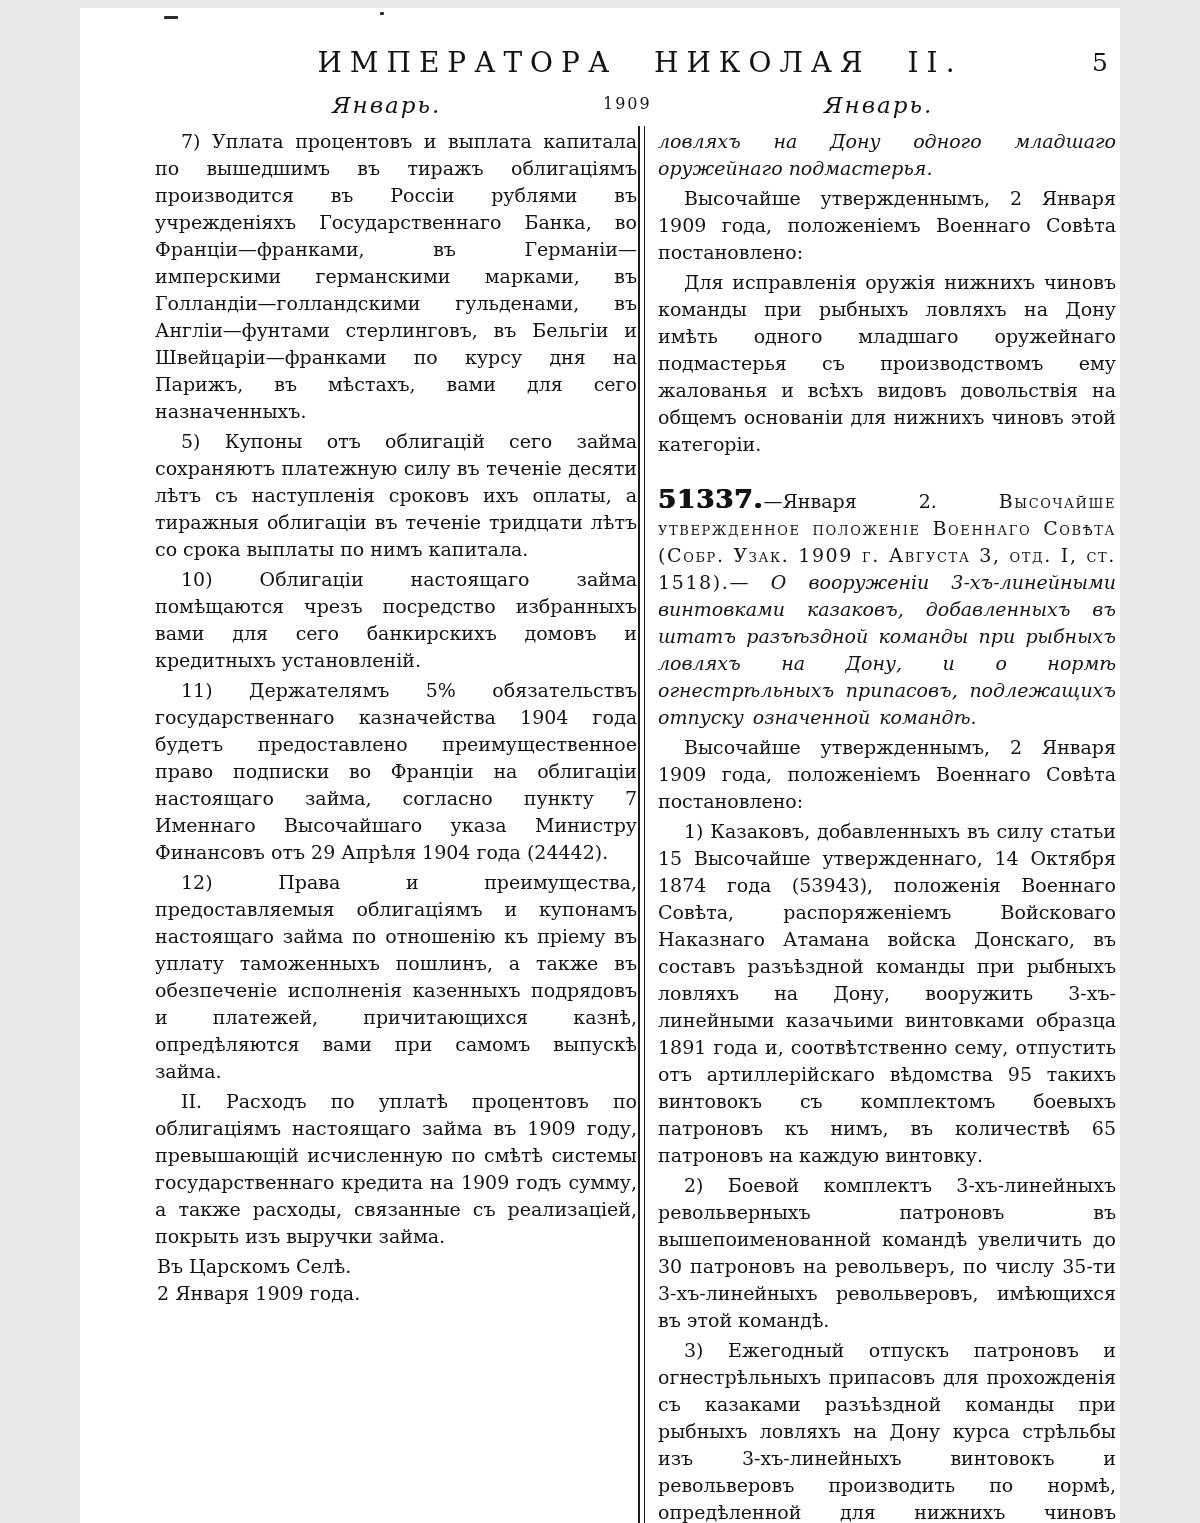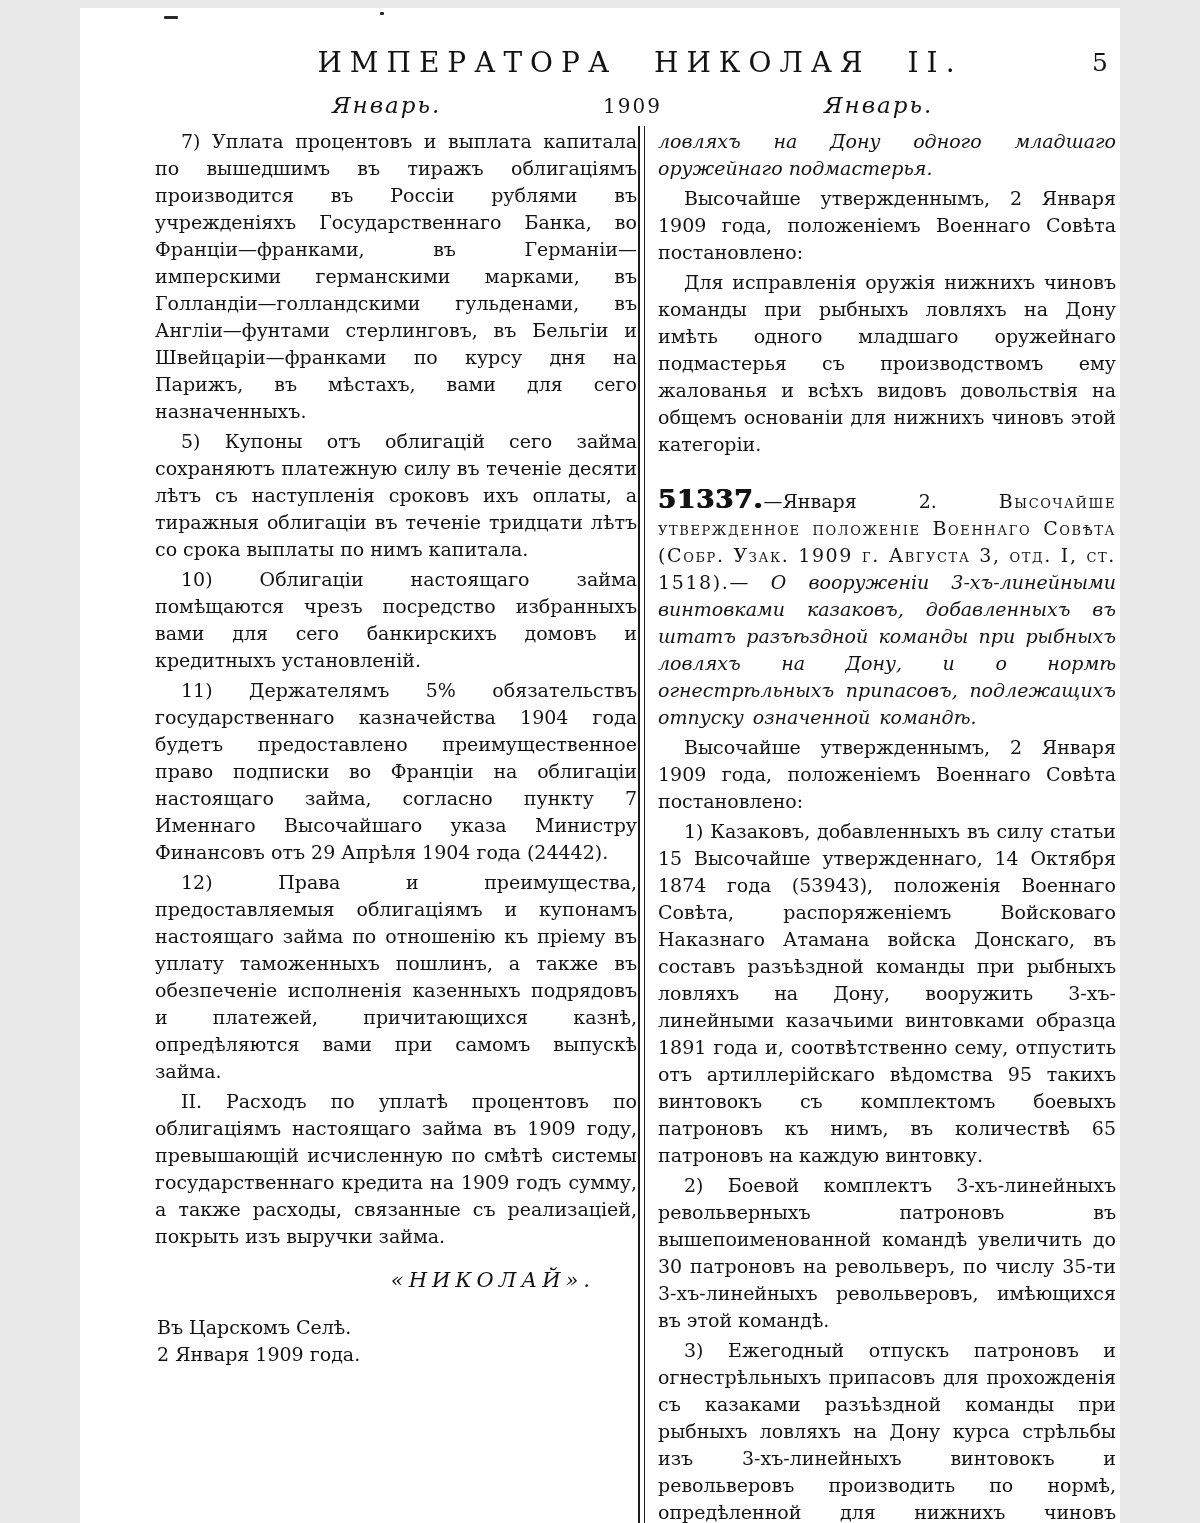--- a/index.html
+++ b/index.html
@@ -8,21 +8,21 @@
     background:#ffffff; color:#131313; overflow:hidden;
     font-family:"DejaVu Serif", serif;
   }
   
   .running-head {
     position:absolute; top:38px; left:0; width:1120px; text-align:center;
     font-size:28px; letter-spacing:8px; word-spacing:20px; white-space:nowrap;
   }
   .page-number { position:absolute; top:40px; left:1012px; font-size:25px; }
   .subhead-month-left  { position:absolute; top:84px; left:252px; font-style:italic; font-size:23px; letter-spacing:2px; }
-  .subhead-year        { position:absolute; top:86px; left:523px; font-size:20px; letter-spacing:2px; }
+  .subhead-year        { position:absolute; top:86px; left:523px; font-size:16px; letter-spacing:2px; }
   .subhead-month-right { position:absolute; top:84px; left:744px; font-style:italic; font-size:23px; letter-spacing:2px; }
 
   
   .col { position:absolute; top:120px; text-align:justify; font-size:19px; line-height:27px; }
   .col-left  { left:75px;  width:482px; }
   .col-right { left:578px; width:458px; }
   .divider {
     position:absolute; left:558px; top:118px; height:1397px; width:4px;
     border-left:2px solid #1c1c1c; border-right:1px solid #1c1c1c;
   }
@@ -82,21 +82,20 @@
   </div>
 
   <div class="col col-left">
     <p>7) Уплата процентовъ и выплата капитала по вышедшимъ въ тиражъ облигаціямъ производится въ Россіи рублями въ учрежденіяхъ Государственнаго Банка, во Франціи—франками, въ Германіи—имперскими германскими марками, въ Голландіи—голландскими гульденами, въ Англіи—фунтами стерлинговъ, въ Бельгіи и Швейцаріи—франками по курсу дня на Парижъ, въ мѣстахъ, вами для сего назначенныхъ.</p>
     <p>5) Купоны отъ облигацій сего займа сохраняютъ платежную силу въ теченіе десяти лѣтъ съ наступленія сроковъ ихъ оплаты, а тиражныя облигаціи въ теченіе тридцати лѣтъ со срока выплаты по нимъ капитала.</p>
     <p>10) Облигаціи настоящаго займа помѣщаются чрезъ посредство избранныхъ вами для сего банкирскихъ домовъ и кредитныхъ установленій.</p>
     <p>11) Держателямъ 5% обязательствъ государственнаго казначейства 1904 года будетъ предоставлено преимущественное право подписки во Франціи на облигаціи настоящаго займа, согласно пункту 7 Именнаго Высочайшаго указа Министру Финансовъ отъ 29 Апрѣля 1904 года (24442).</p>
     <p>12) Права и преимущества, предоставляемыя облигаціямъ и купонамъ настоящаго займа по отношенію къ пріему въ уплату таможенныхъ пошлинъ, а также въ обезпеченіе исполненія казенныхъ подрядовъ и платежей, причитающихся казнѣ, опредѣляются вами при самомъ выпускѣ займа.</p>
     <p>II. Расходъ по уплатѣ процентовъ по облигаціямъ настоящаго займа въ 1909 году, превышающій исчисленную по смѣтѣ системы государственнаго кредита на 1909 годъ сумму, а также расходы, связанные съ реализаціей, покрыть изъ выручки займа.</p>
 
-    <p class="sig-name">«НИКОЛАЙ».</p>
     <p class="sig-place">Въ Царскомъ Селѣ.</p>
     <p class="sig-date">2 Января 1909 года.</p>
 
   </div>
 
   <div class="col col-right">
     <p class="noindent ital">ловляхъ на Дону одного младшаго оружейнаго подмастерья.</p>
     <p>Высочайше утвержденнымъ, 2 Января 1909 года, положеніемъ Военнаго Совѣта постановлено:</p>
     <p>Для исправленія оружія нижнихъ чиновъ команды при рыбныхъ ловляхъ на Дону имѣть одного младшаго оружейнаго подмастерья съ производствомъ ему жалованья и всѣхъ видовъ довольствія на общемъ основаніи для нижнихъ чиновъ этой категоріи.</p>
 

